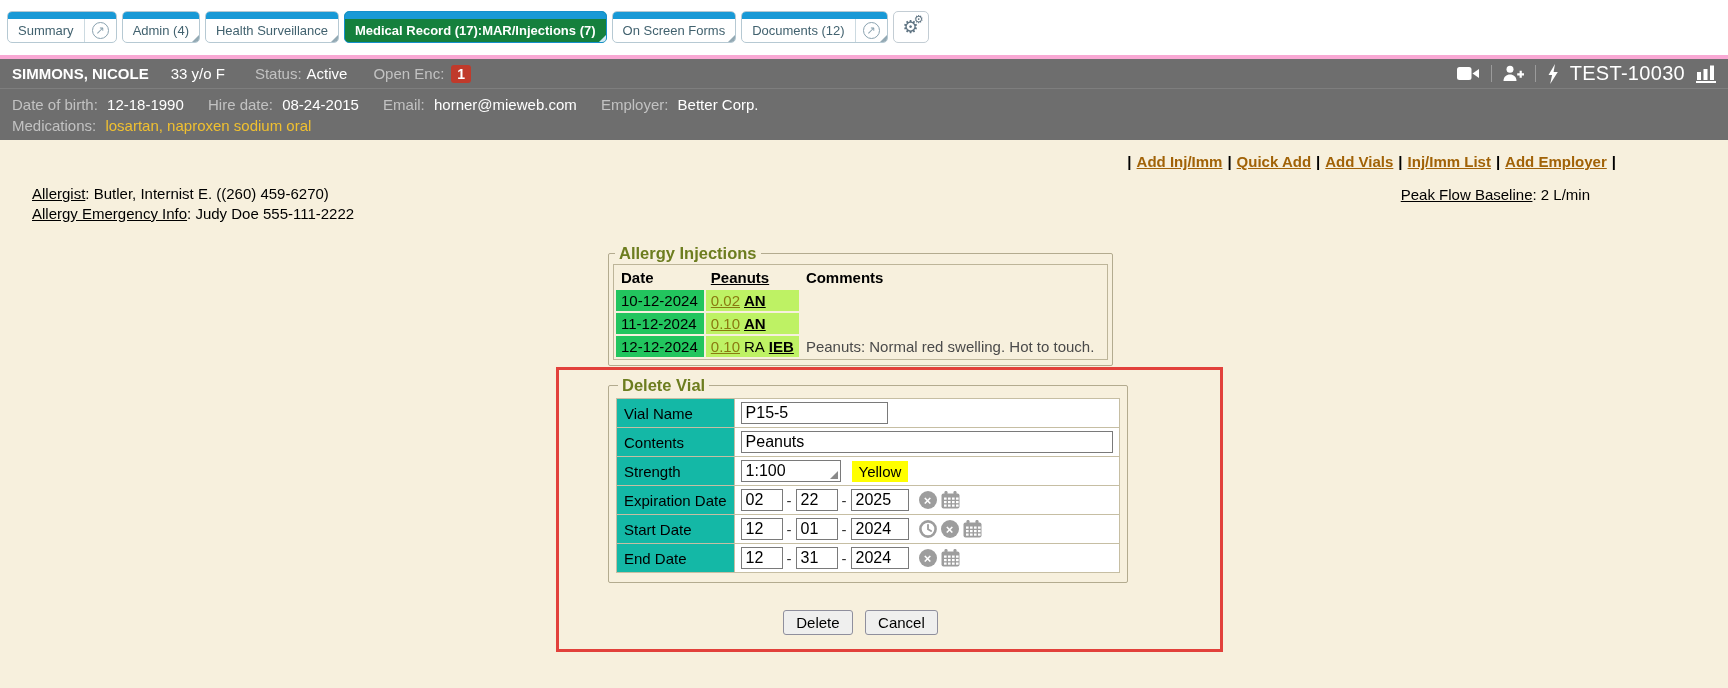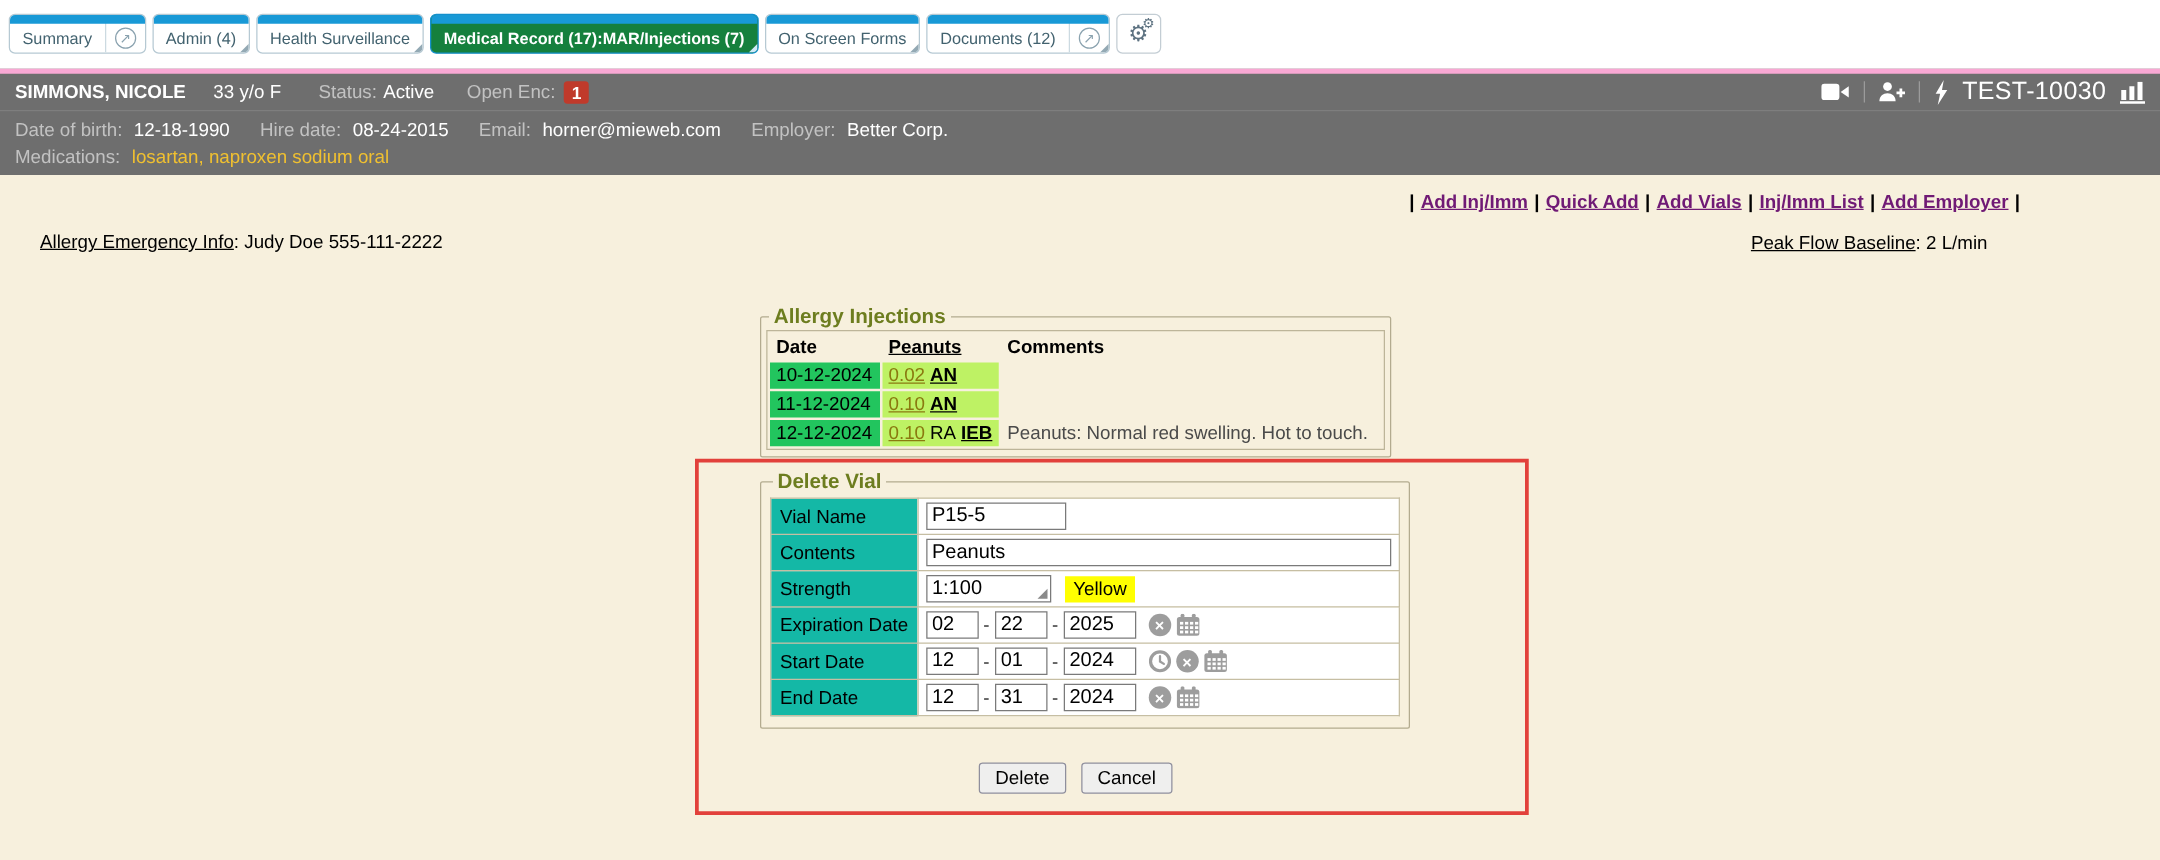--- a/index.html
+++ b/index.html
@@ -38,21 +38,21 @@
   .demo-bar { position:absolute; top:88px; left:0; right:0; height:52px; background:#6e6e6e; border-top:1px solid #7e7e7e; padding:5px 12px; color:#fff; font-size:15px; line-height:21px; white-space:nowrap; }
   .demo-label { color:#c2c2c2; margin-right:5px; }
   .demo-value { margin-right:20px; }
   .med-link { color:#f0c030; cursor:pointer; }
   .med-sep { color:#f0c030; }
 
   
   .main { position:absolute; top:140px; left:0; right:0; bottom:0; background:#f7f0dd; }
 
   .quick-links { position:absolute; top:13px; right:110px; font-size:15px; font-weight:bold; color:#000; white-space:nowrap; }
-  .quick-links a { color:#701a75; text-decoration:underline; cursor:pointer; margin:0 3px; }
+  .quick-links a { color:#a16207; text-decoration:underline; cursor:pointer; margin:0 3px; }
   .pipe { margin:0 2px; }
 
   .peak-flow { position:absolute; top:46px; right:138px; font-size:15px; color:#000; white-space:nowrap; }
   .peak-flow a { color:#000; text-decoration:underline; cursor:pointer; }
 
   .allergy-contacts { position:absolute; left:32px; top:44px; font-size:15px; line-height:19.5px; color:#000; white-space:nowrap; }
   .allergy-contacts a { color:#000; text-decoration:underline; cursor:pointer; }
 
   fieldset { border:1px solid #b3ab8f; border-radius:2px; }
   legend { font-size:16.5px; font-weight:bold; color:#6d7d1f; padding:0 4px; margin-left:2px; white-space:nowrap; }
@@ -73,21 +73,21 @@
 
   
   .red-box { position:absolute; left:556px; top:227px; width:667px; height:285px; border:3px solid #e2413b; pointer-events:none; }
   .dv-fieldset { position:absolute; left:608px; top:236px; width:505px; padding:3px 7px 9px 7px; }
   .dv-table { width:100%; border-collapse:collapse; font-size:15px; }
   .dv-table td { border:1px solid #c6bea3; }
   .dv-label { width:112px; background:#14b8a6; padding:4px 7px; white-space:nowrap; }
   .dv-value { background:#fff; padding:3px 6px; height:29px; white-space:nowrap; }
   .dv-value-inner { display:flex; align-items:center; gap:4px; }
   input[type=text] { font-family:"Liberation Sans", sans-serif; font-size:16px; color:#000; background:#fff; border:1px solid #7a7a7a; padding:1px 4px; height:22px; }
-  .input-vial { width:112px; }
+  .input-vial { width:147px; }
   .input-contents { width:372px; border:2px solid #1f1f1f; height:25px; }
   .strength-wrap { position:relative; display:inline-flex; }
   .input-strength { width:100px; border:2px solid #1f1f1f; height:25px; }
   .grip { position:absolute; right:3px; bottom:3px; width:0; height:0; border-left:8px solid transparent; border-bottom:8px solid #8a8a8a; }
   .hl-note { background:#ffff00; padding:2px 7px; margin-left:7px; font-size:15px; }
   .input-mm { width:42px; } .input-yy { width:58px; }
   .date-dash { color:#333; }
   .icon-clear { display:inline-flex; width:18px; height:18px; border-radius:50%; background:#9d9d9d; color:#fff; align-items:center; justify-content:center; font-size:13px; font-weight:bold; cursor:pointer; flex:none; }
   .icon-svg { display:inline-flex; cursor:pointer; flex:none; }
   .icon-gap { width:2px; }
@@ -204,20 +204,23 @@
     <div class="quick-links">
       <span class="pipe">|</span><a>Add Inj/Imm</a><span class="pipe">|</span><a>Quick Add</a><span class="pipe">|</span><a>Add Vials</a><span class="pipe">|</span><a>Inj/Imm List</a><span class="pipe">|</span><a>Add Employer</a><span class="pipe">|</span>
     </div>
 
     <div class="peak-flow">
       <a>Peak Flow Baseline</a><span>: 2 L/min</span>
     </div>
 
     <div class="allergy-contacts">
       <div>
+        <a>Allergist</a><span>: Butler, Internist E. ((260) 459-6270)</span>
+      </div>
+      <div>
         <a>Allergy Emergency Info</a><span>: Judy Doe 555-111-2222</span>
       </div>
     </div>
 
     <fieldset class="ai-fieldset">
       <legend>Allergy Injections</legend>
       <table class="ai-table">
         <tbody>
             <tr>
           <th>Date</th>

